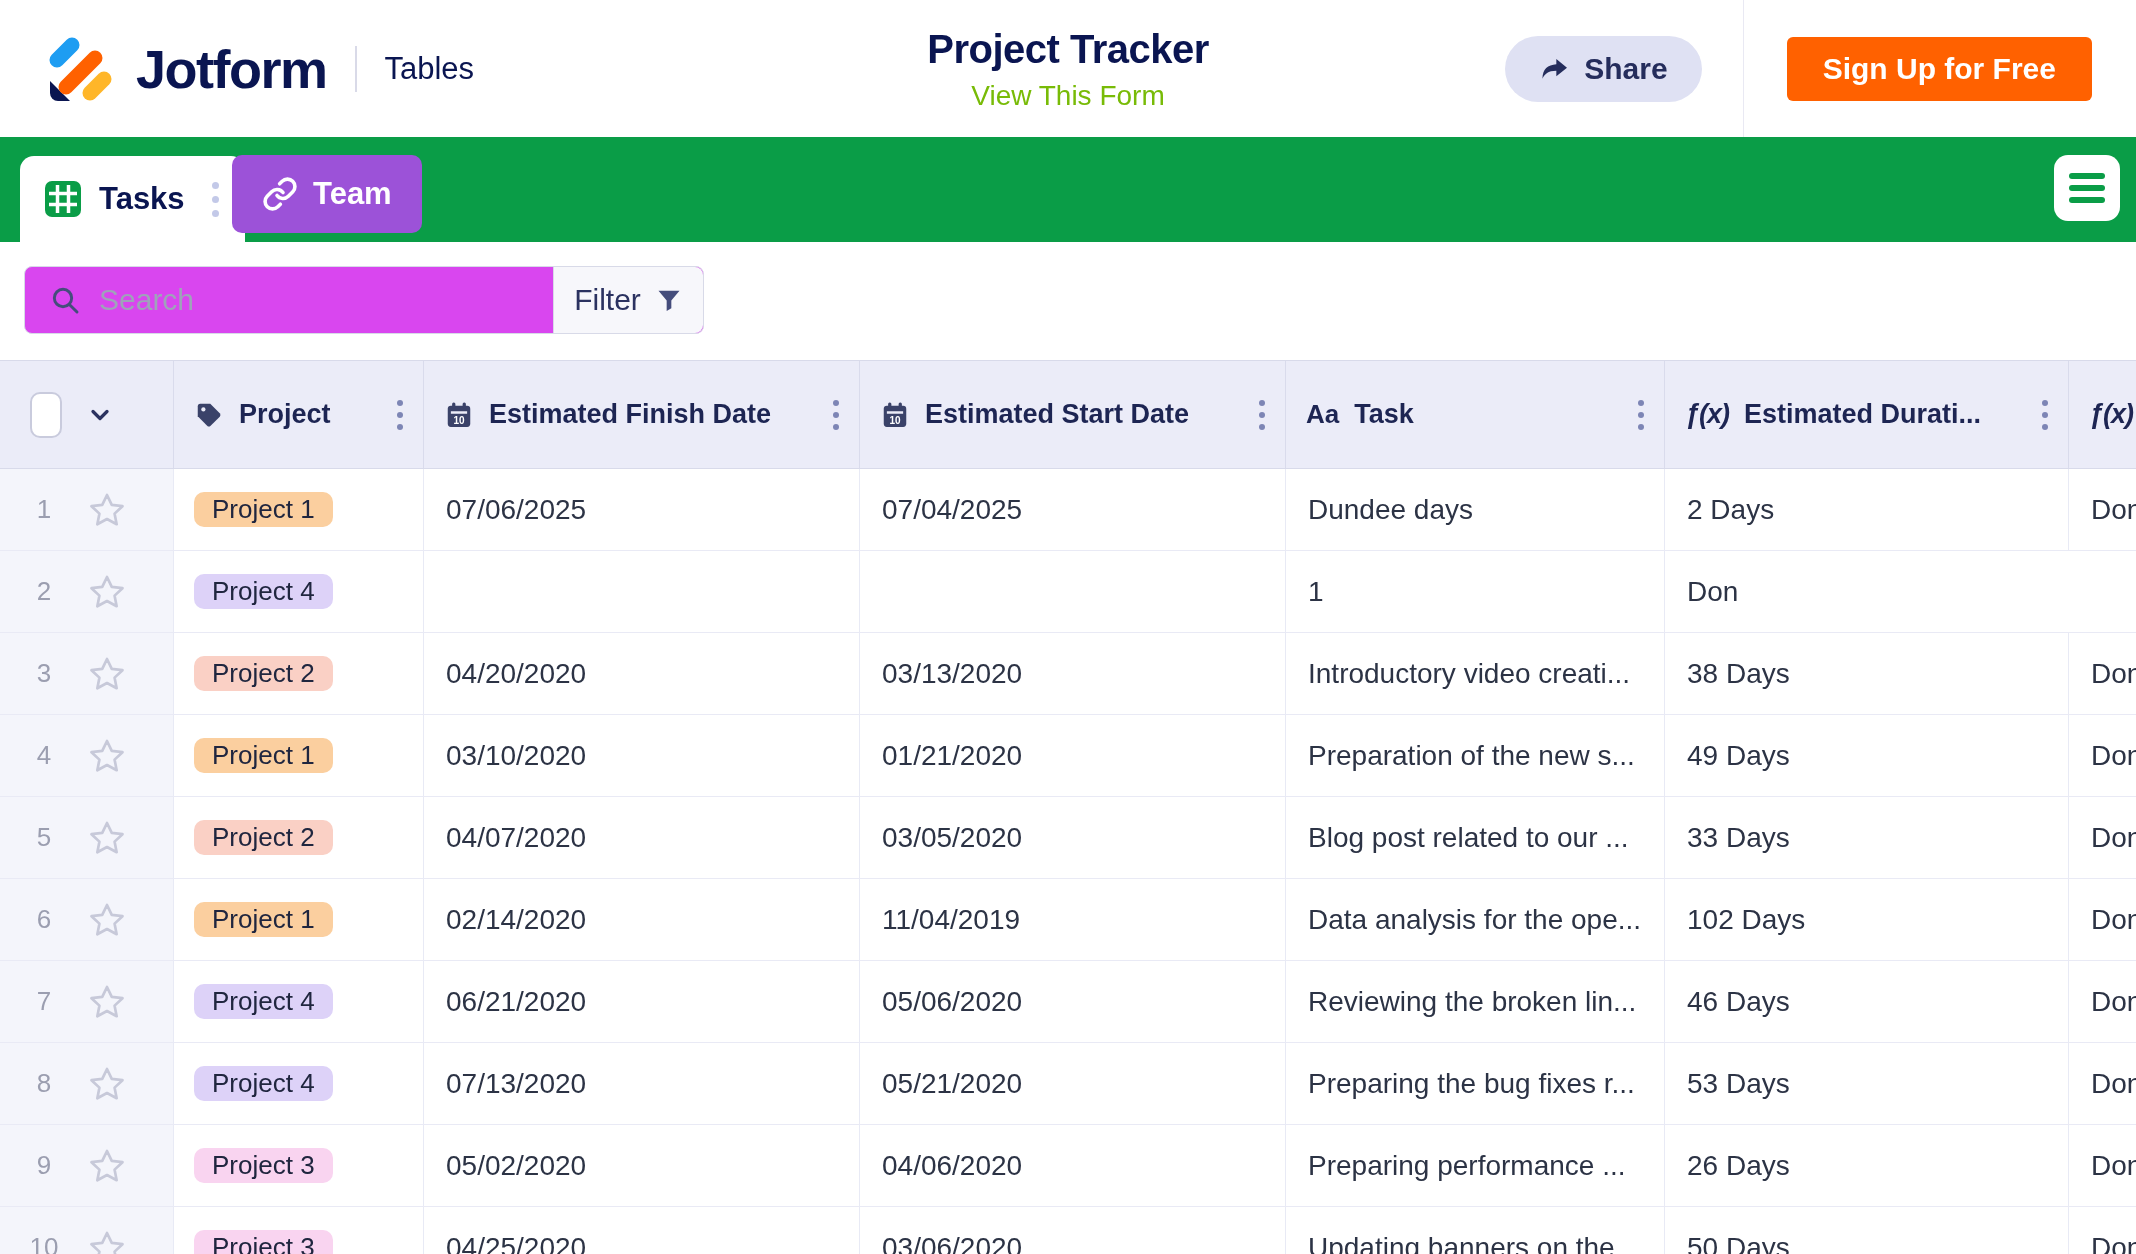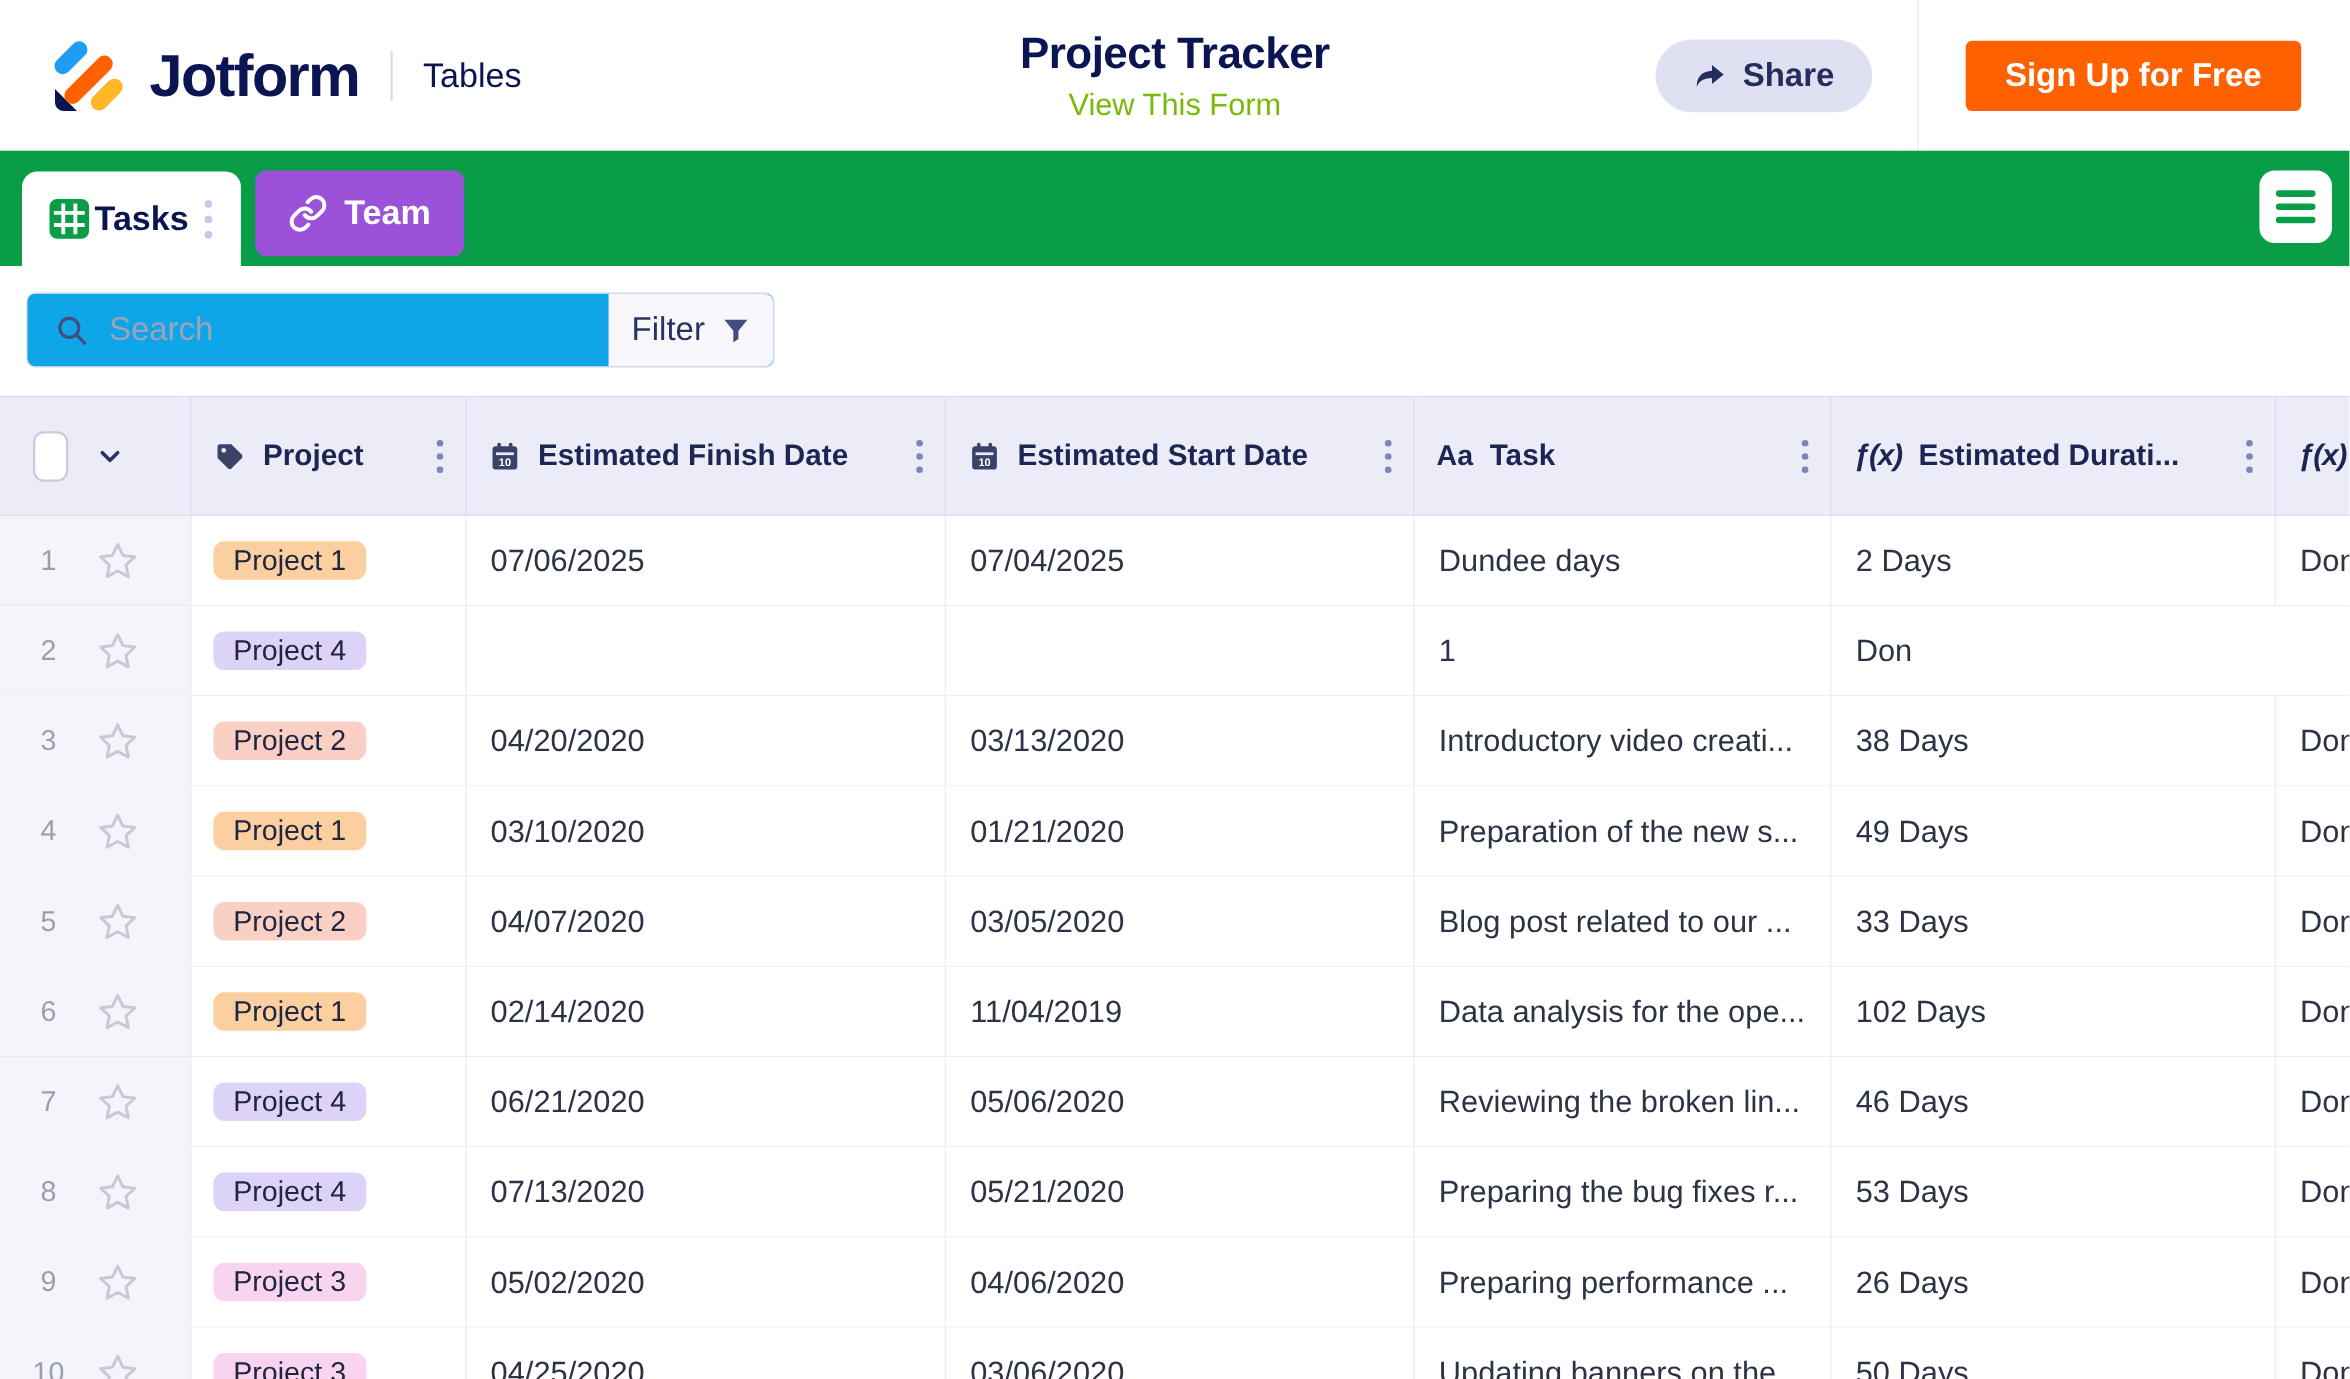--- a/index.html
+++ b/index.html
@@ -23,35 +23,35 @@
     font-family:inherit; font-size:30px; font-weight:700; cursor:pointer; }
   .share-btn svg { width:32px; height:32px; }
   .actions-divider { width:1px; height:137px; background:#e9e9f3; margin-left:41px; }
   .signup-btn { margin-left:43px; margin-right:44px; height:64px; padding:0 36px;
     border:none; border-radius:6px; background:var(--signup_orange); color:#fff;
     font-family:inherit; font-size:30px; font-weight:700; cursor:pointer; }
 
   
   .tabbar { position:relative; height:105px; background:var(--green_bar); }
   .tab-tasks { position:absolute; left:20px; bottom:0; height:86px; padding:0 22px;
-    background:#fff; border-radius:14px 14px 0 0; display:flex; align-items:center; gap:2px; cursor:pointer; }
+    background:#fff; border-radius:14px 14px 0 0; display:flex; align-items:center; gap:15px; cursor:pointer; }
   .tab-tasks .tab-label { font-size:31px; font-weight:700; color:var(--brand_navy); }
   .tab-kebab { display:flex; flex-direction:column; gap:7px; margin-left:8px; padding:4px; cursor:pointer; }
   .tab-kebab i { width:7px; height:7px; border-radius:50%; background:#c3c9e8; }
   .tab-team { position:absolute; left:232px; bottom:9px; height:78px; padding:0 30px;
     background:var(--team_purple); border-radius:10px; display:flex; align-items:center; gap:15px; cursor:pointer; }
   .tab-team .tab-label { font-size:31px; font-weight:700; color:#fff; }
   .menu-btn { position:absolute; right:16px; top:18px; width:66px; height:66px;
     background:#fff; border:none; border-radius:14px; cursor:pointer;
     display:flex; align-items:center; justify-content:center; }
 
   
   .toolbar { height:118px; background:#fff; position:relative; }
   .search-control { position:absolute; left:24px; top:24px; width:680px; height:68px;
-    border:1px solid #d8dae8; border-radius:8px; display:flex; align-items:stretch; background:#0ea5e9; }
+    border:1px solid #d8dae8; border-radius:8px; display:flex; align-items:stretch; background:#d946ef; }
   .search-left { flex:1; display:flex; align-items:center; padding:0 24px; gap:18px; }
   .search-left svg { width:32px; height:32px; flex:none; }
   .search-input { border:none; outline:none; flex:1; font-family:inherit; font-size:30px; color:#2c3345; background:transparent; }
   .search-input::placeholder { color:#9fa3ba; }
   .filter-seg { width:150px; display:flex; align-items:center; justify-content:center; gap:14px;
     background:#f7f7fb; border-left:1px solid #d8dae8; border-radius:0 8px 8px 0;
     font-size:30px; font-weight:500; color:#2b3260; cursor:pointer; }
   .filter-seg svg { width:28px; height:28px; }
 
   

